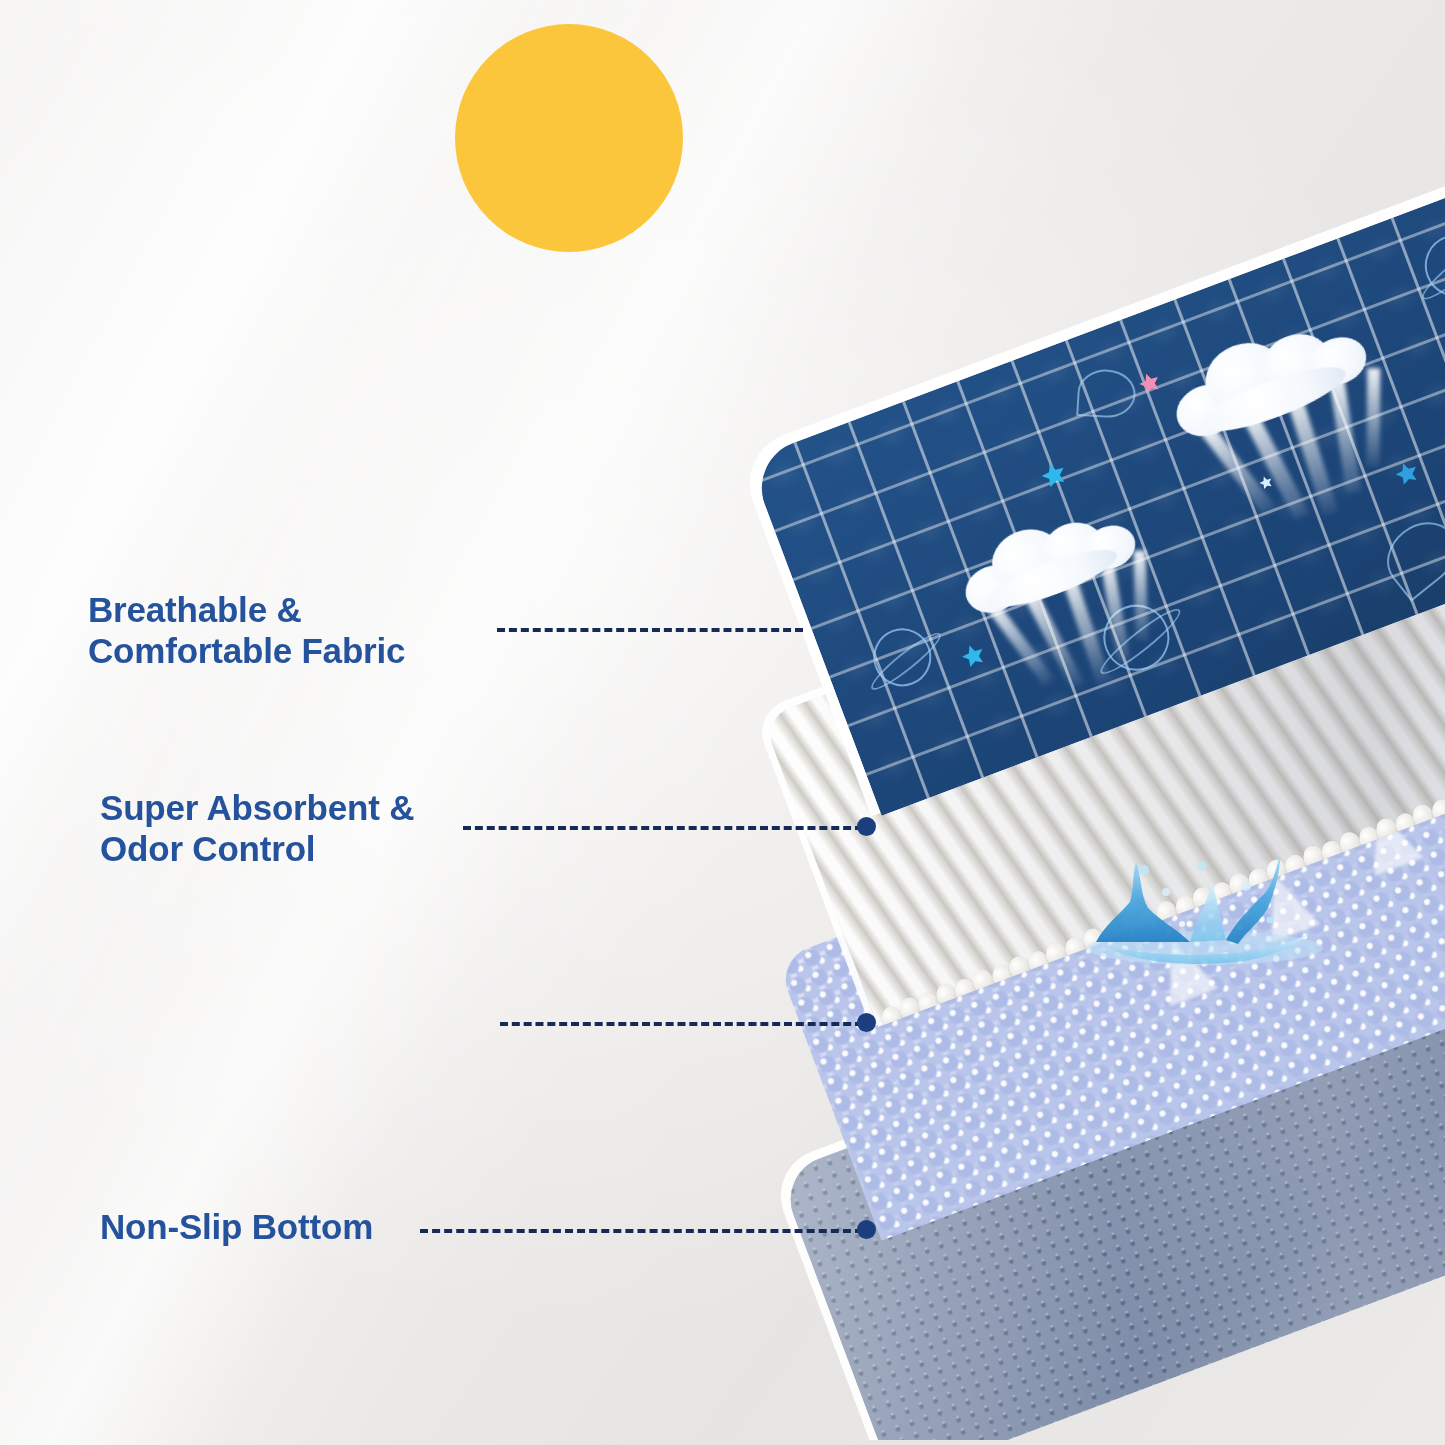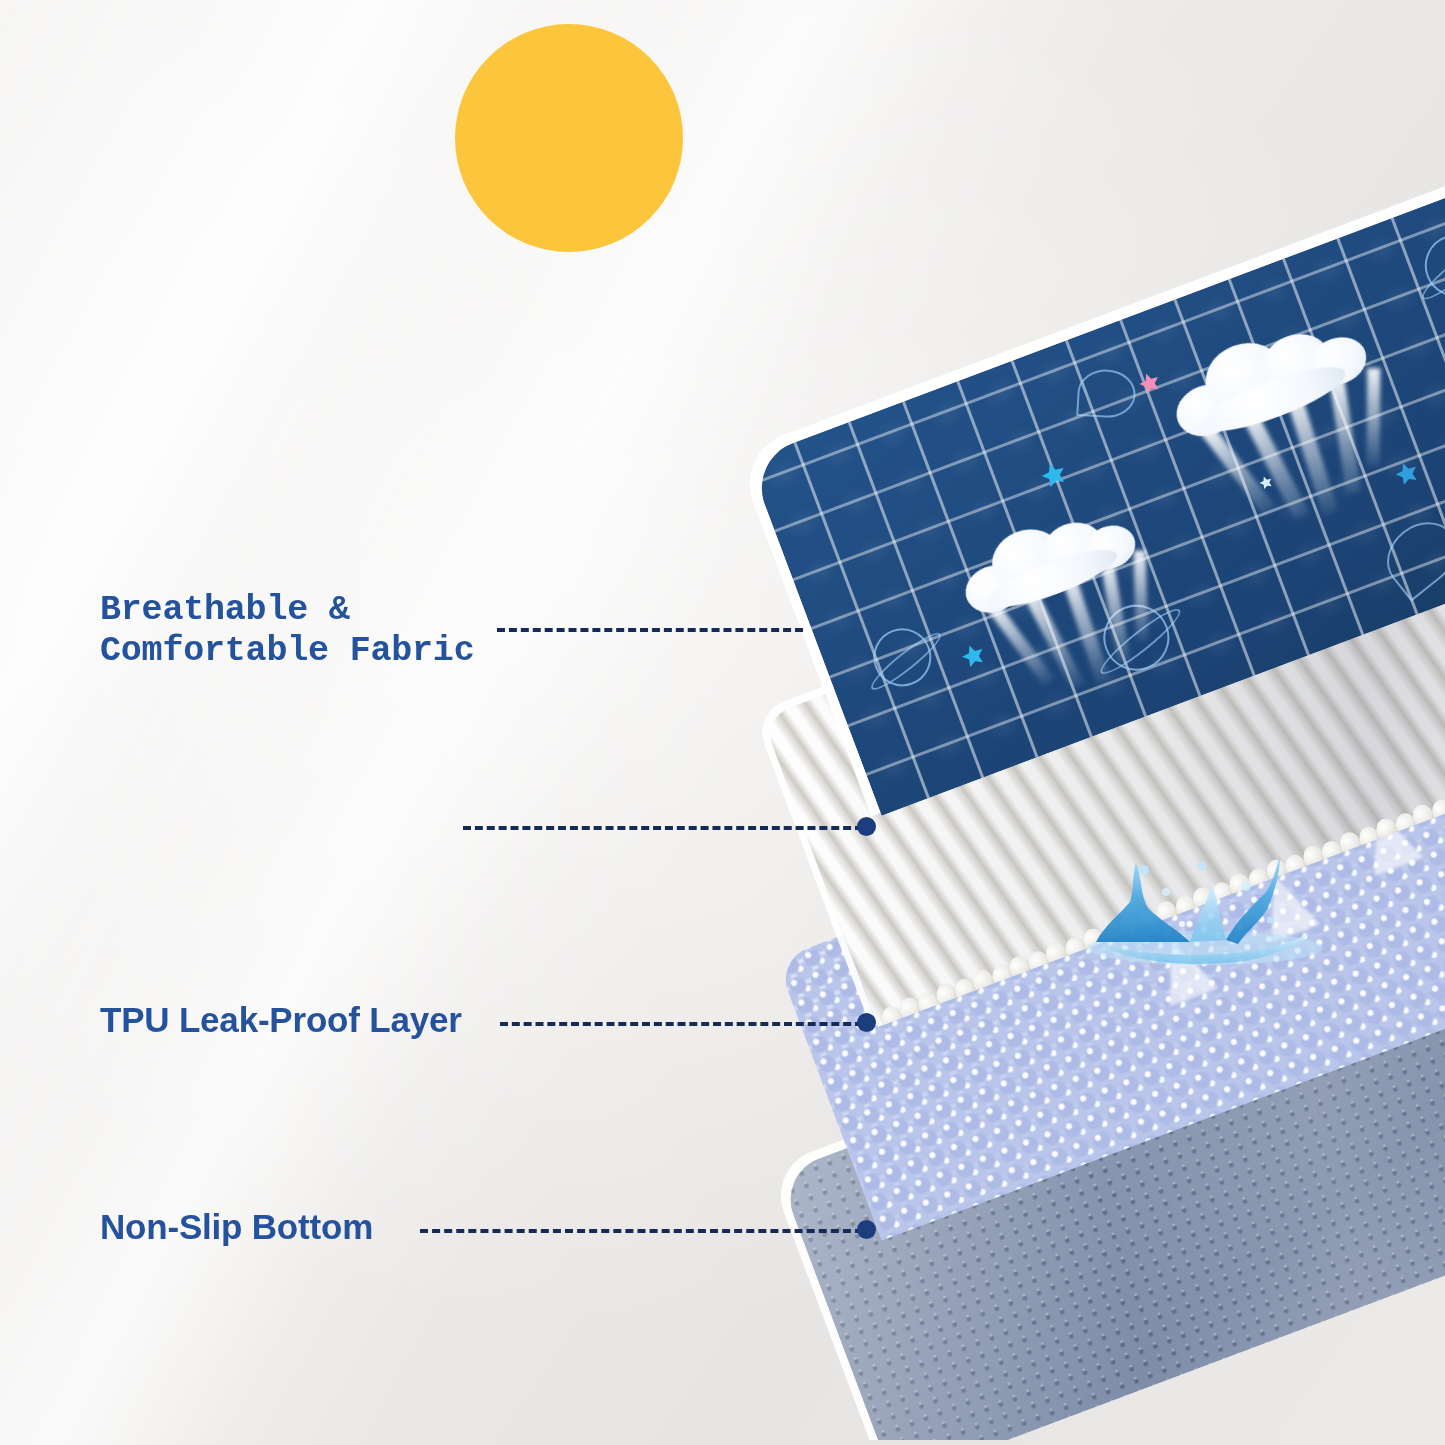--- a/index.html
+++ b/index.html
@@ -363,32 +363,33 @@
 </div>
 
 <div id="title-block">
   <div id="title-disc"></div>
 </div>
 
 <div class="callout" style="left:0; top:0; width:900px; height:120px; position:absolute; top:0;">
 </div>
 
 <div class="callout" style="left:0; top:590px; width:900px; height:110px;">
-  <div class="ctext" style="left:100px; top:0;font-family:Liberation Mono, monospace;">Breathable &amp;
+  <div class="ctext" style="left:88px; top:0;">Breathable &amp;
 Comfortable Fabric</div>
   <div class="cline" style="left:497px; top:38px; width:306px;"></div>
 </div>
 
 <div class="callout" style="left:0; top:788px; width:900px; height:110px;">
+  <div class="ctext" style="left:100px; top:0;">Super Absorbent &amp;
+Odor Control</div>
   <div class="cline" style="left:463px; top:38px; width:400px;"></div>
   <div class="cdot" style="left:857px; top:38px;"></div>
 </div>
 
 <div class="callout" style="left:0; top:1000px; width:900px; height:60px;">
-  <div class="ctext" style="left:100px; top:0;">TPU Leak-Proof Layer</div>
   <div class="cline" style="left:500px; top:22px; width:363px;"></div>
   <div class="cdot" style="left:857px; top:22px;"></div>
 </div>
 
 <div class="callout" style="left:0; top:1207px; width:900px; height:60px;text-align:center;">
   <div class="ctext" style="left:100px; top:0;">Non-Slip Bottom</div>
   <div class="cline" style="left:420px; top:22px; width:443px;"></div>
   <div class="cdot" style="left:857px; top:22px;"></div>
 </div>
 

